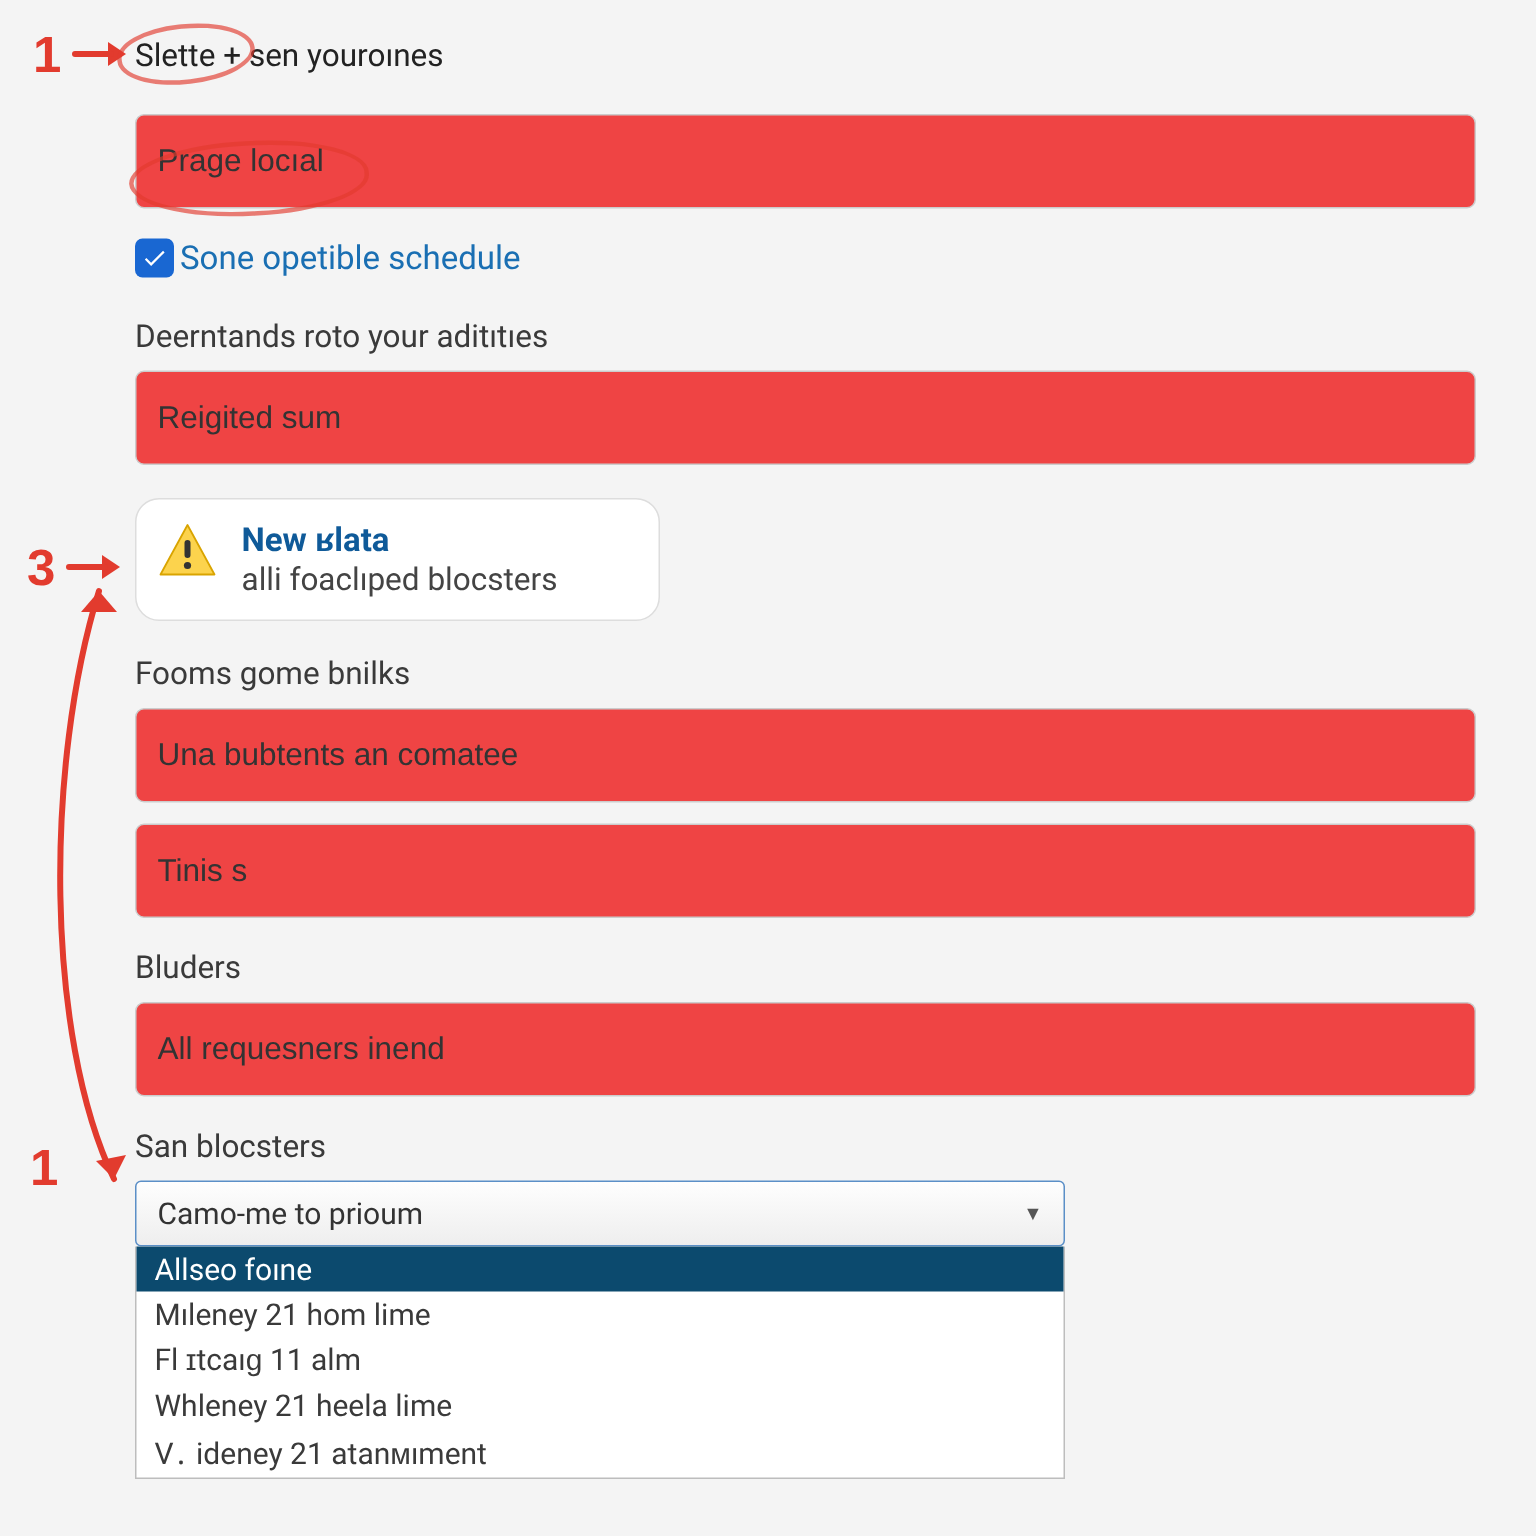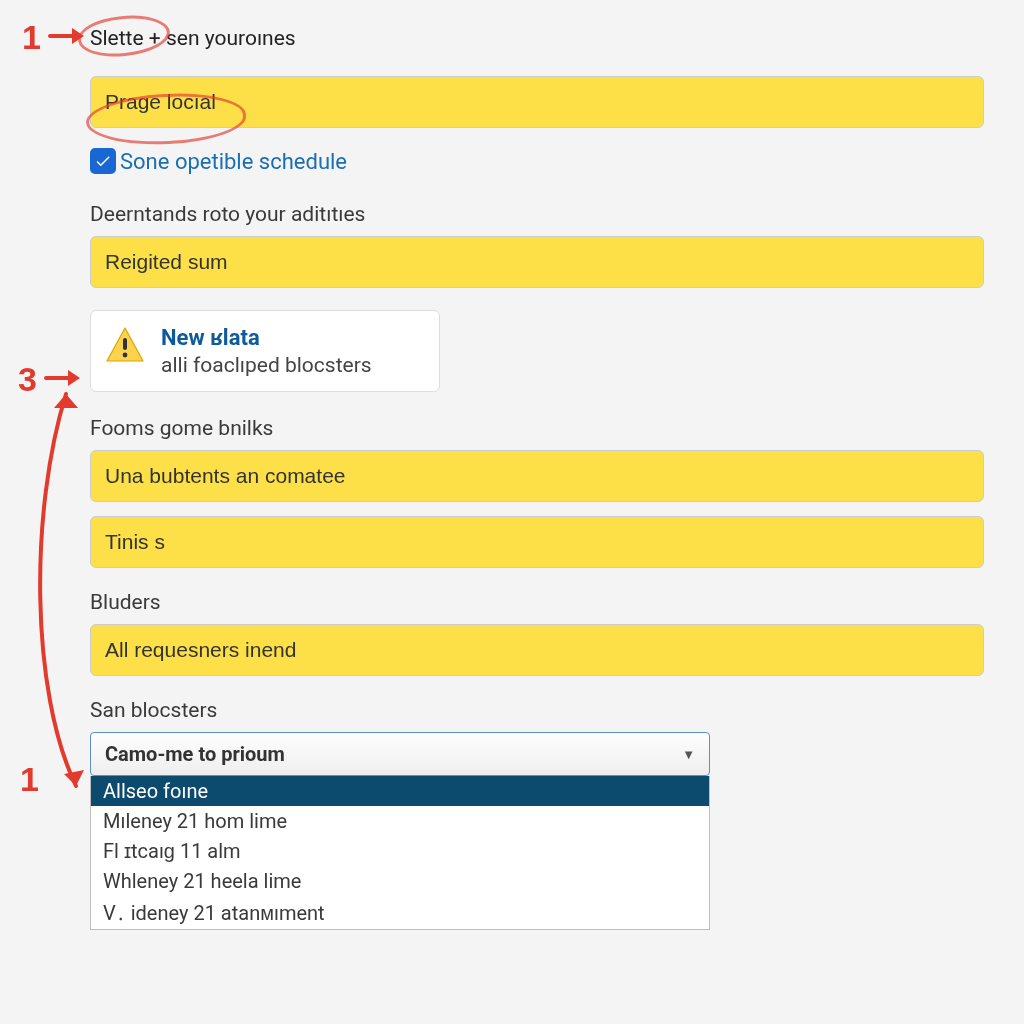--- a/index.html
+++ b/index.html
@@ -19,27 +19,27 @@
     font-weight: 400;
     color: #222;
     margin-bottom: 26px;
     margin-top: 6px;
   }
   .input-row {
     margin-bottom: 20px;
   }
   .text-input {
     width: 100%;
-    height: 52px;
+    height: 63px;
     border: 1px solid #ccc;
     border-radius: 6px;
     padding: 0 14px;
     font-size: 21px;
     color: #333;
-    background: #fde047;
+    background: #ef4444;
   }
   .checkbox-row {
     display: flex;
     align-items: center;
     gap: 4px;
     margin-bottom: 28px;
     margin-top: 4px;
   }
   .checkbox {
     width: 26px;
@@ -61,21 +61,21 @@
     font-size: 21px;
     color: #3a3a3a;
     margin-bottom: 10px;
   }
   .alert-card {
     display: inline-flex;
     align-items: flex-start;
     gap: 16px;
     background: #fff;
     border: 1px solid #ddd;
-    border-radius: 6px;
+    border-radius: 16px;
     padding: 14px 20px 14px 14px;
     margin-bottom: 24px;
     min-width: 350px;
   }
   .alert-icon-wrap {
     width: 40px;
     height: 40px;
     display:flex;
     align-items:center;
     justify-content:center;
@@ -101,21 +101,20 @@
     border: 1.5px solid #5b8fc7;
     border-radius: 4px;
     background: linear-gradient(#fefefe,#eeeeee);
     padding: 0 14px;
     font-size: 20px;
     color: #333;
     display: flex;
     align-items: center;
     justify-content: space-between;
     cursor: pointer;
-    font-weight: bold;
   }
   .select-caret {
     font-size: 13px;
     color: #555;
   }
   .dropdown-list {
     width: 100%;
     border: 1px solid #bdbdbd;
     border-top: none;
     background: #fff;

